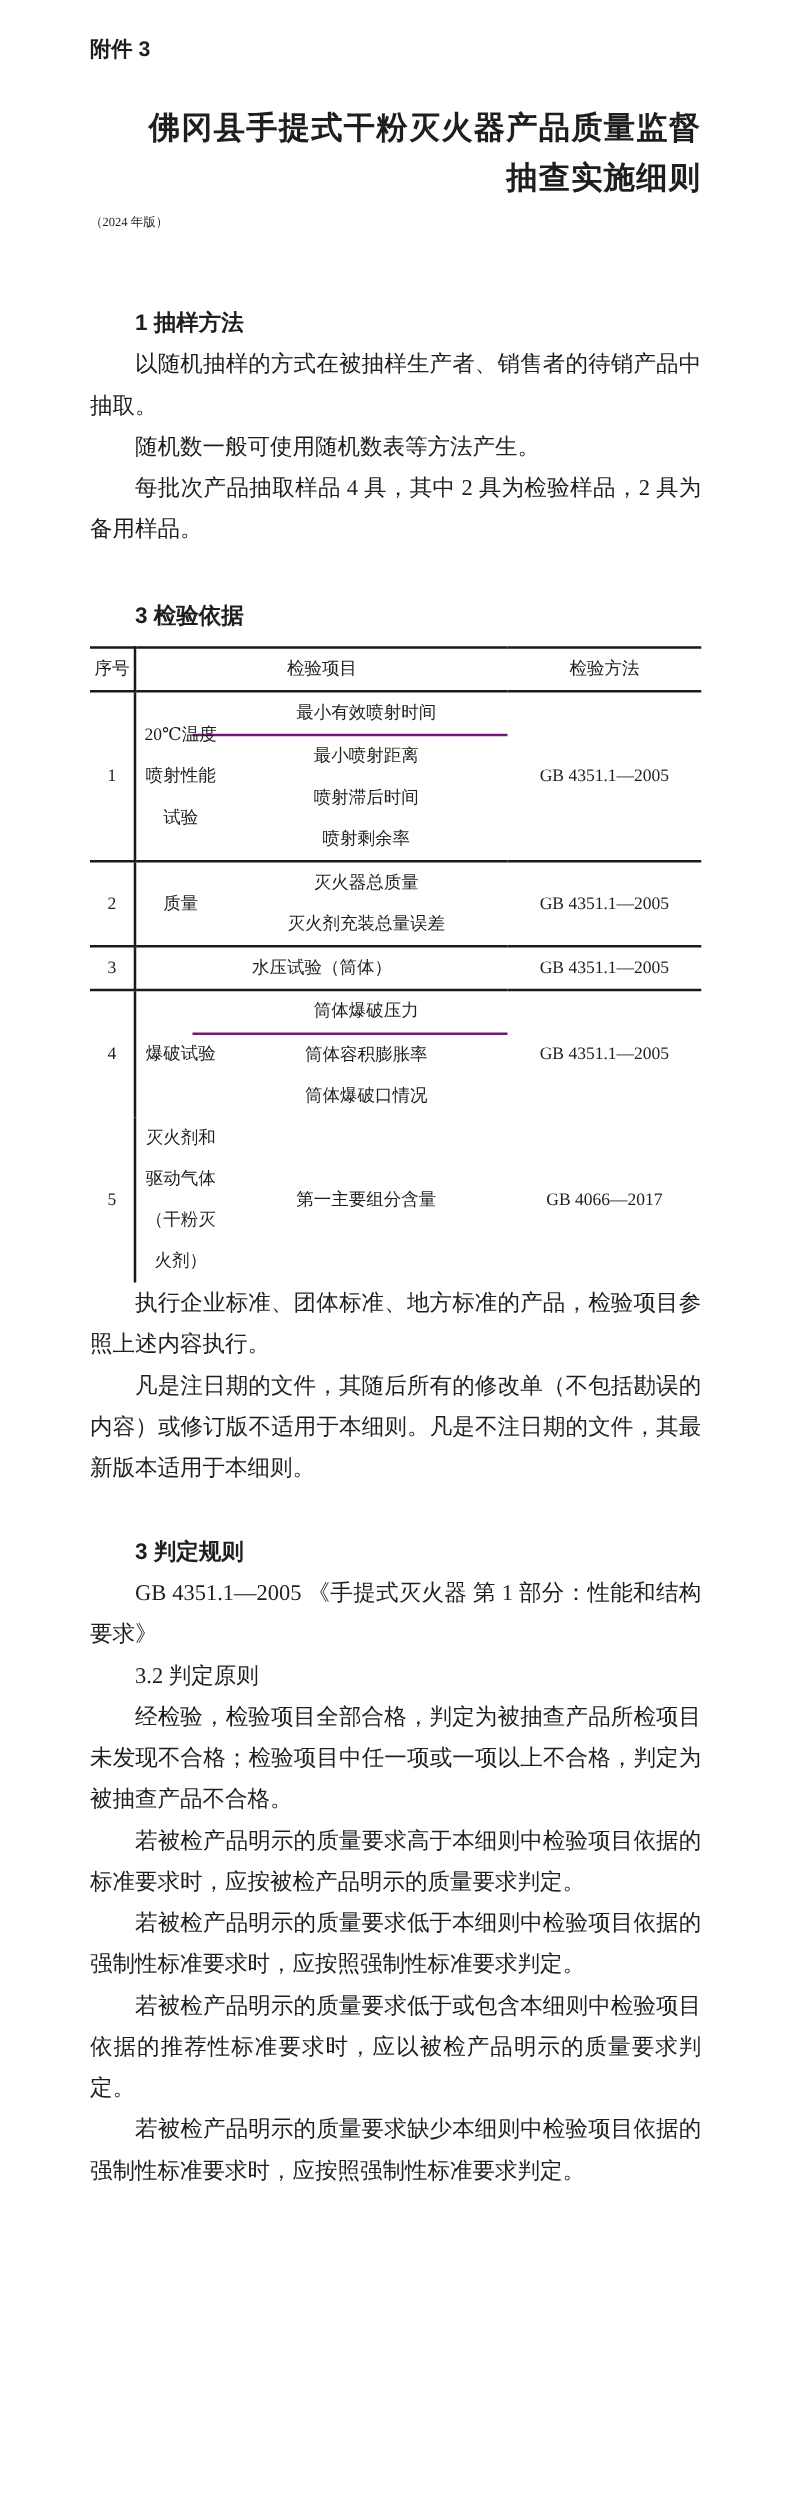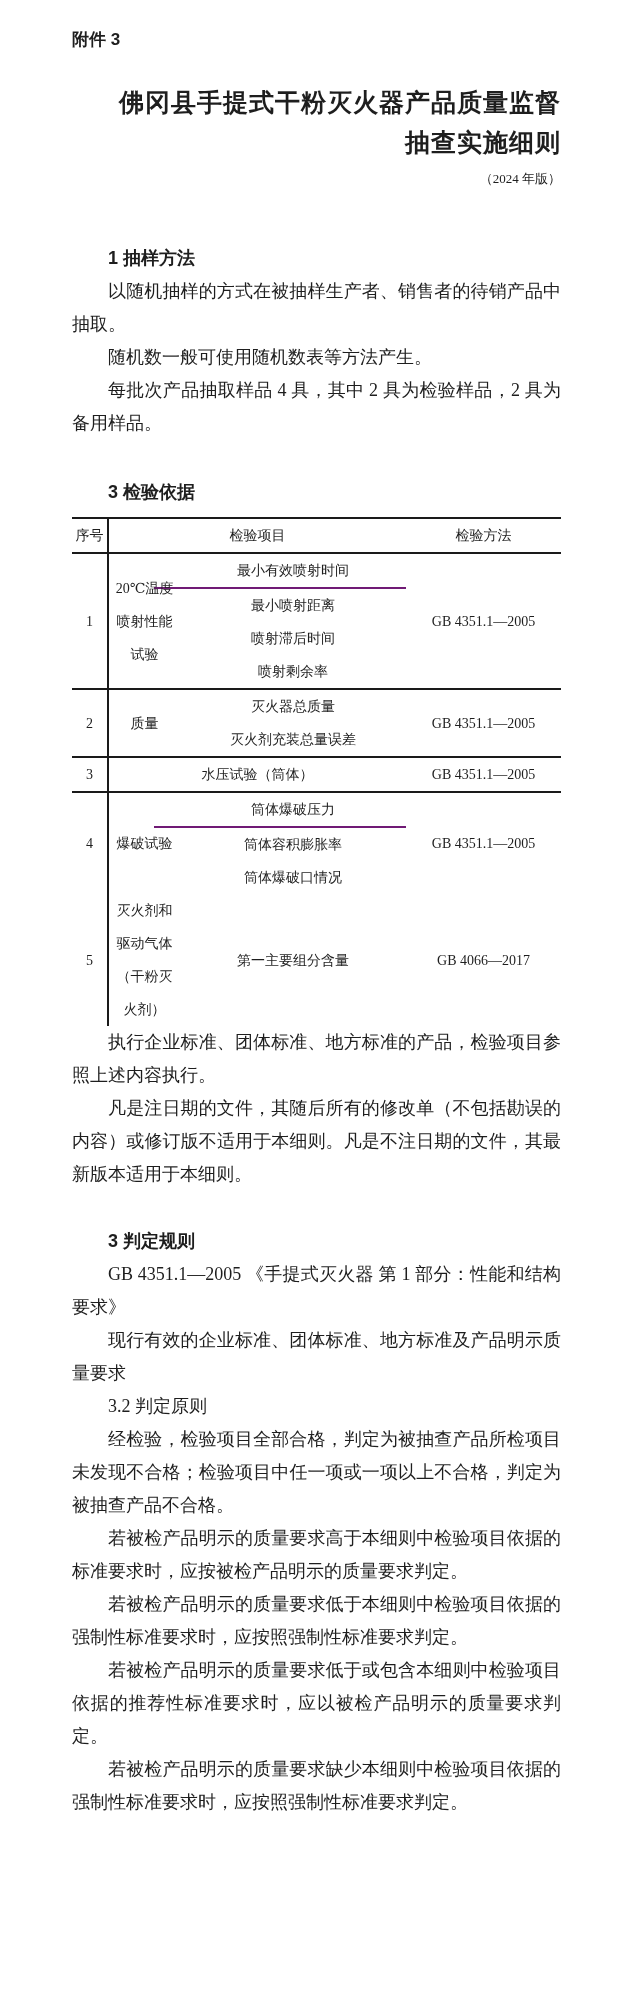--- a/index.html
+++ b/index.html
@@ -25,22 +25,22 @@
     margin-top: 30px;
     text-align: right;
     font-family: "Liberation Sans", "DejaVu Sans", sans-serif;
     font-weight: bold;
     font-size: 25px;
     line-height: 40px;
     letter-spacing: 1px;
   }
   .edition {
     margin-top: 6px;
-    text-align: right;
-    font-size: 13px;
+    text-align: left;
+    font-size: 10px;
     line-height: 22px;
   }
   .sect-heading {
     font-family: "Liberation Sans", "DejaVu Sans", sans-serif;
     font-weight: bold;
     font-size: 18px;
     line-height: 33px;
     padding-left: 2em;
   }
   .s1-heading { margin-top: 52px; }
@@ -184,21 +184,20 @@
       </tr>
     </tbody>
   </table>
 
   <p class="body after-table">执行企业标准、团体标准、地方标准的产品，检验项目参照上述内容执行。</p>
   <p class="body">凡是注日期的文件，其随后所有的修改单（不包括勘误的内容）或修订版不适用于本细则。凡是不注日期的文件，其最新版本适用于本细则。</p>
 
   <div class="sect-heading s3-heading">3 判定规则</div>
 
   <p class="body">GB 4351.1—2005 《手提式灭火器 第 1 部分：性能和结构要求》</p>
-  <p class="body">现行有效的企业标准、团体标准、地方标准及产品明示质量要求</p>
 
   <div class="subhead">3.2 判定原则</div>
   <p class="body">经检验，检验项目全部合格，判定为被抽查产品所检项目未发现不合格；检验项目中任一项或一项以上不合格，判定为被抽查产品不合格。</p>
   <p class="body">若被检产品明示的质量要求高于本细则中检验项目依据的标准要求时，应按被检产品明示的质量要求判定。</p>
   <p class="body">若被检产品明示的质量要求低于本细则中检验项目依据的强制性标准要求时，应按照强制性标准要求判定。</p>
   <p class="body">若被检产品明示的质量要求低于或包含本细则中检验项目依据的推荐性标准要求时，应以被检产品明示的质量要求判定。</p>
   <p class="body">若被检产品明示的质量要求缺少本细则中检验项目依据的强制性标准要求时，应按照强制性标准要求判定。</p>
 
 </div>
 

